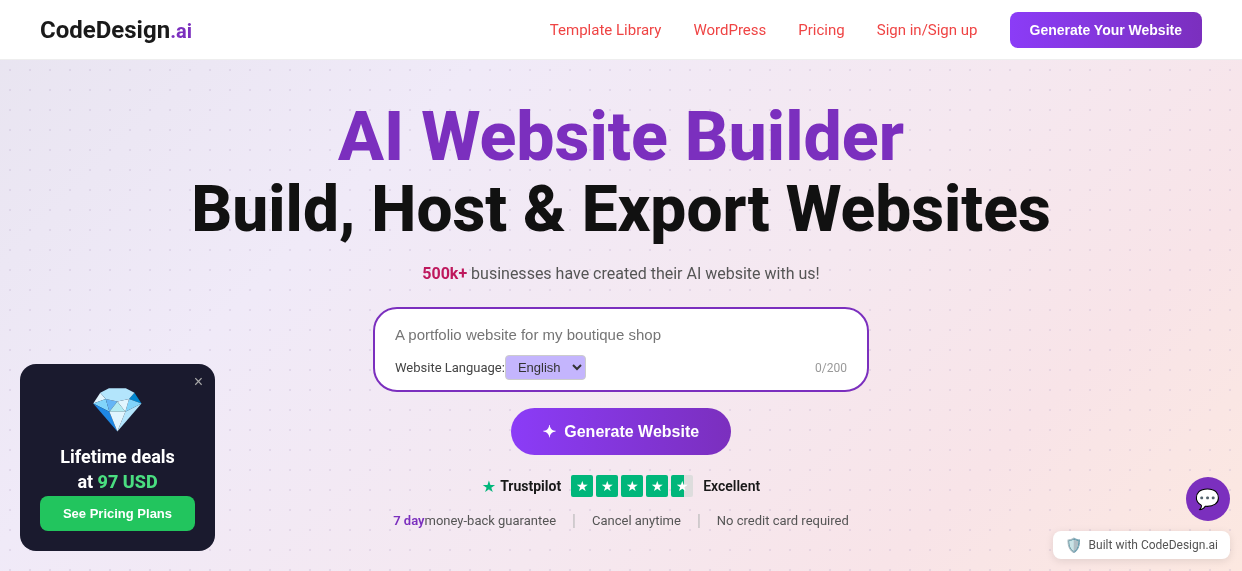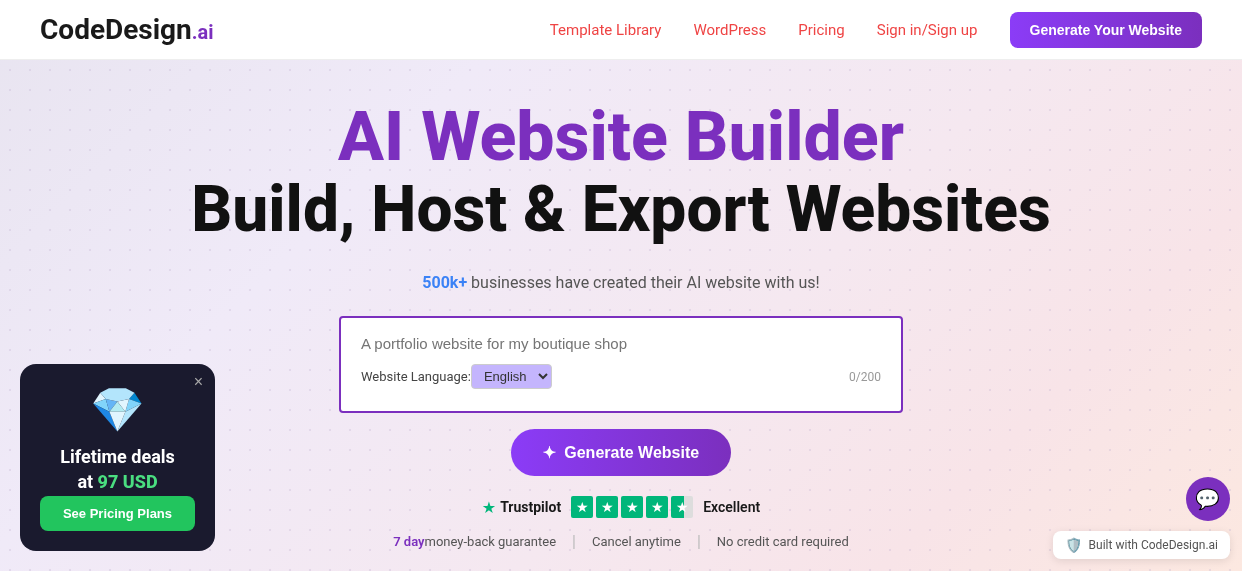--- a/index.html
+++ b/index.html
@@ -72,42 +72,42 @@
       line-height: 1.1;
       text-align: center;
     }
 
     .hero-title-black {
       font-size: 64px;
       font-weight: 800;
       color: #111;
       line-height: 1.1;
       text-align: center;
-      margin-bottom: 28px;
+      margin-bottom: 19px;
     }
 
     .hero-subtitle {
       font-size: 16px;
       color: #555;
       margin-bottom: 24px;
       text-align: center;
     }
 
     .hero-subtitle strong {
       font-weight: 700;
-      color: #3b82f6;
+      color: #be185d;
     }
 
     
     .input-container {
       background: white;
       border: 2px solid #7b2fbe;
-      border-radius: 4px;
-      padding: 16px 20px 22px 20px;
-      width: 564px;
+      border-radius: 24px;
+      padding: 16px 20px 10px 20px;
+      width: 496px;
       margin-bottom: 16px;
     }
 
     .input-field {
       width: 100%;
       border: none;
       outline: none;
       font-size: 15px;
       color: #999;
       background: transparent;
@@ -335,21 +335,21 @@
       border: none;
       color: white;
       font-size: 20px;
     }
   </style>
 </head>
 <body>
 
 <nav>
   <div style="cursor:pointer;">
-    <span style="font-size:28px;font-weight:700;color:#1a1a1a;margin-top:8px;">CodeDesign</span><span style="font-size:20px;font-weight:700;color:#7b2fbe;">.ai</span>
+    <span style="font-size:24px;font-weight:700;color:#1a1a1a;margin-top:8px;">CodeDesign</span><span style="font-size:20px;font-weight:700;color:#7b2fbe;">.ai</span>
   </div>
   <div style="display:flex;align-items:center;gap:32px;">
     <a class="nav-link">Template Library</a>
     <a class="nav-link">WordPress</a>
     <a class="nav-link">Pricing</a>
     <a class="nav-link">Sign in/Sign up</a>
     <button class="nav-btn-generate">Generate Your Website</button>
   </div>
 </nav>
 

